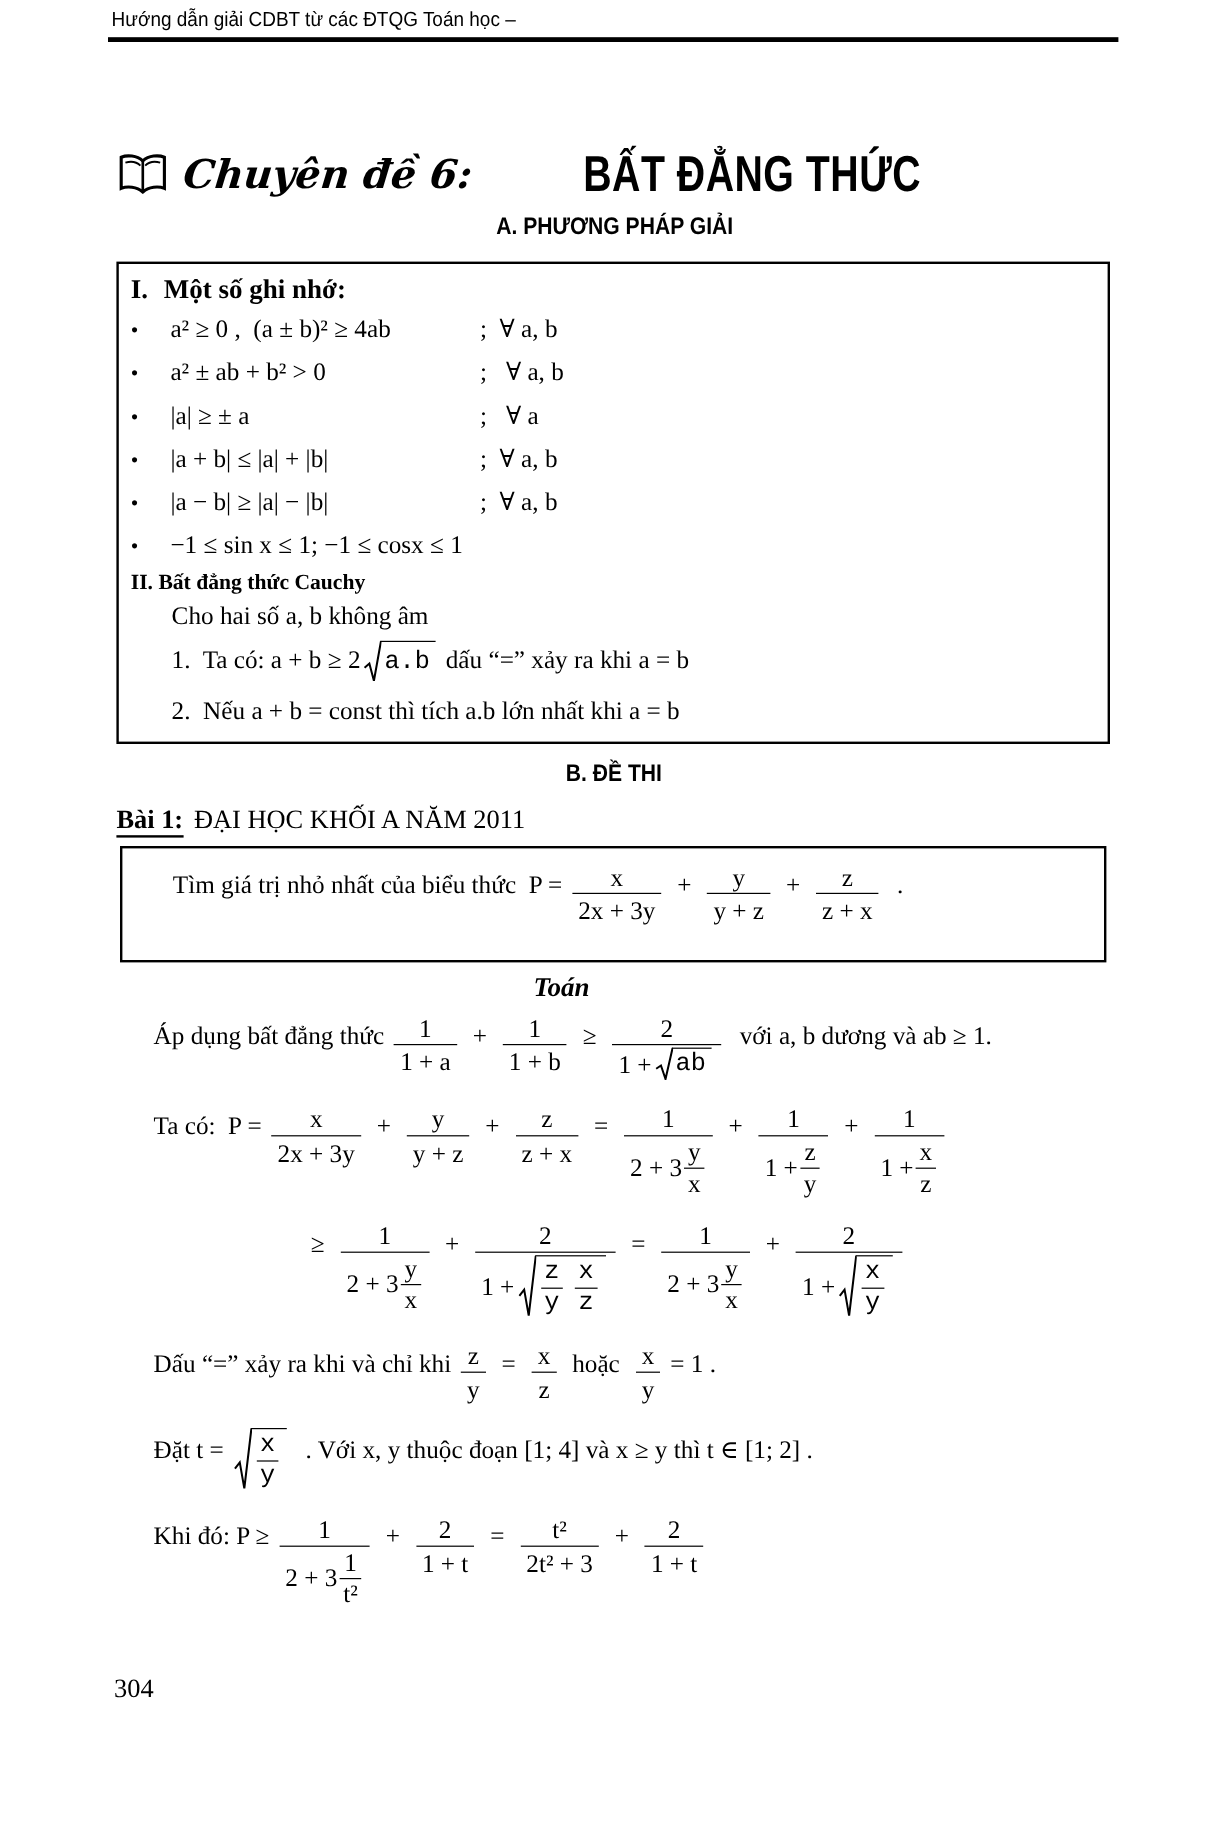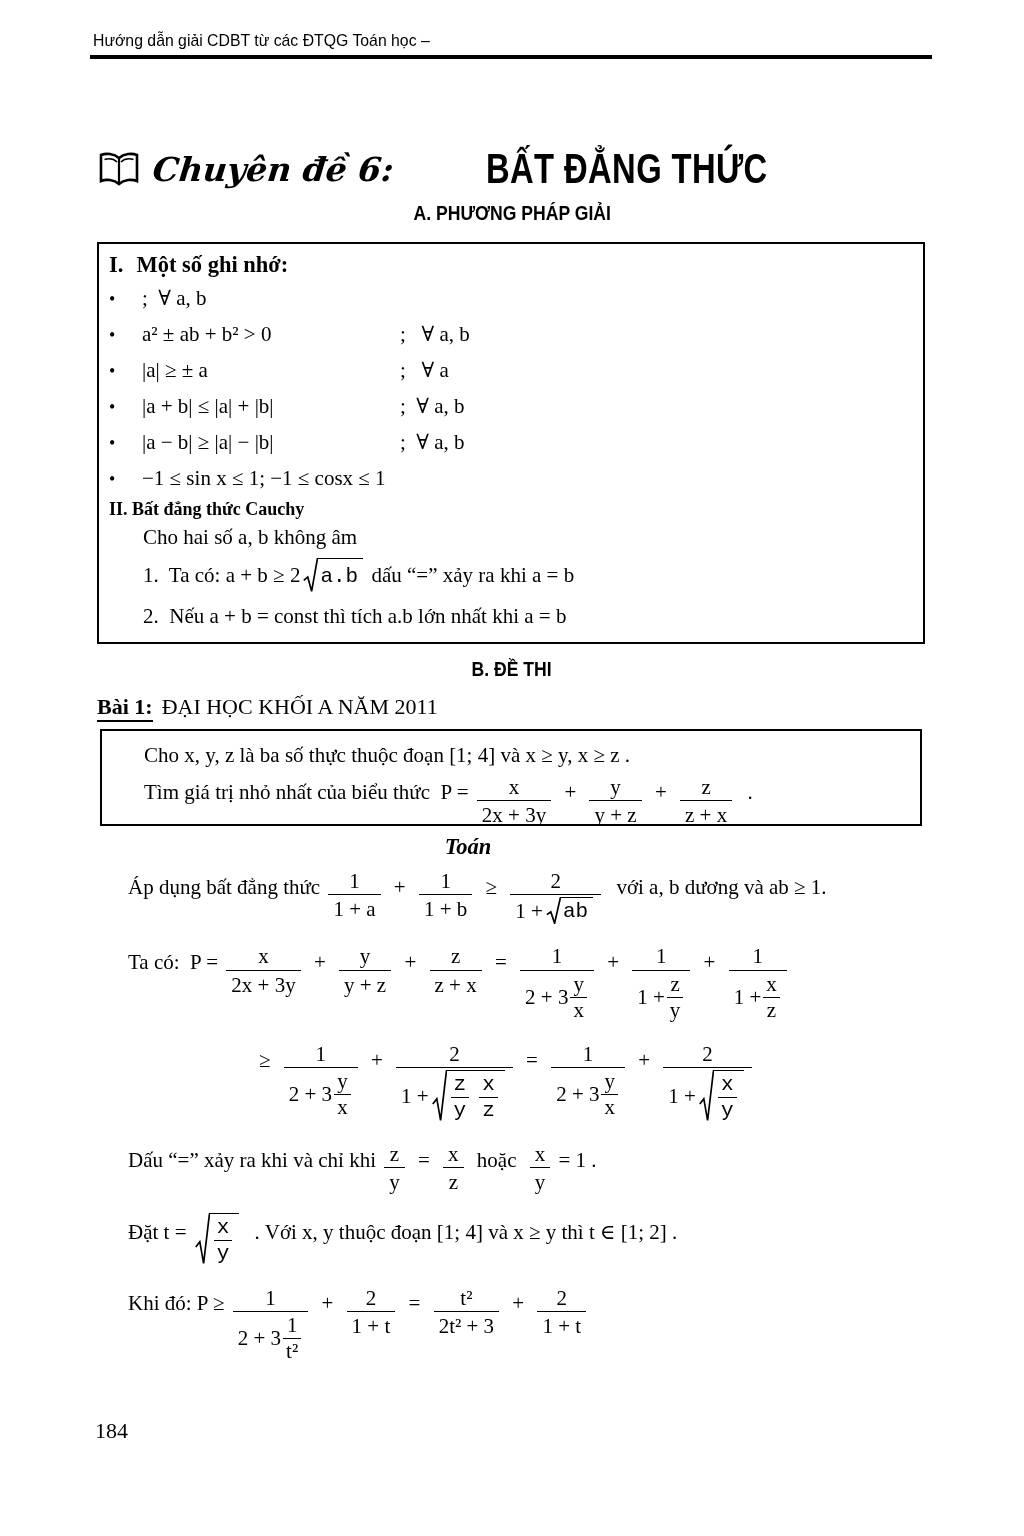--- a/index.html
+++ b/index.html
@@ -1,18 +1,18 @@
 <!DOCTYPE html>
 <html><head>
 <meta charset="utf-8">
 <style>
   html,body{margin:0;padding:0;background:#fff;}
   body{width:1024px;height:1536px;position:relative;color:#000;
        font-family:"Liberation Serif","DejaVu Serif",serif;font-size:21px;overflow:hidden;}
-  .page{position:absolute;inset:0;margin-top:24px;}
+  .page{position:absolute;inset:0;}
 
   
   .running-head{position:absolute;top:7px;left:93px;font-family:"Liberation Sans","DejaVu Sans",sans-serif;
       font-size:17px;transform:scaleX(.93);transform-origin:left;white-space:nowrap;}
   .head-rule{position:absolute;top:31px;left:90px;width:842px;height:3.5px;background:#000;}
 
   
   .chapter-row{position:absolute;top:116px;left:98px;display:flex;align-items:center;height:58px;}
   .book-ico{display:inline-flex;margin-right:13px;}
   .chapter-script{font-family:"DejaVu Serif",serif;font-style:italic;font-weight:bold;font-size:33px;
@@ -97,20 +97,21 @@
     </div>
 
   <div class="notes-box">
     <div class="nb-h">
       <span>I.</span>
       <span>Một số ghi nhớ:</span>
     </div>
 
     <div class="brow">
       <span class="bullet">•</span>
+      <span class="f">a² ≥ 0 ,&nbsp; (a ± b)² ≥ 4ab</span>
       <span class="cond">;&nbsp; ∀ a, b</span>
     </div>
     <div class="brow">
       <span class="bullet">•</span>
       <span class="f">a² ± ab + b² &gt; 0</span>
       <span class="cond">;&nbsp;&nbsp; ∀ a, b</span>
     </div>
     <div class="brow">
       <span class="bullet">•</span>
       <span class="f">|a| ≥ ± a</span>
@@ -149,21 +150,20 @@
 
   <div class="sec-head sec-b">
       <span class="squish">B. ĐỀ THI</span>
     </div>
 
   <div class="bai">
     <span class="bai-label">Bài 1:</span><span>ĐẠI HỌC KHỐI A NĂM 2011</span>
   </div>
 
   <div class="problem-box">
-    <div class="pline">Cho x, y, z là ba số thực thuộc đoạn [1; 4] và x ≥ y, x ≥ z .</div>
     <div class="pline pline2">
       <span>Tìm giá trị nhỏ nhất của biểu thức&nbsp; P =</span>
       <span class="frac">
           <span class="num">x</span>
           <span class="den">2x + 3y</span>
         </span>
       <span class="op">+</span>
       <span class="frac">
           <span class="num">y</span>
           <span class="den">y + z</span>
@@ -381,14 +381,14 @@
           <span class="den">2t² + 3</span>
         </span>
       <span class="op">+</span>
       <span class="frac">
           <span class="num">2</span>
           <span class="den">1 + t</span>
         </span>
     </div>
   </div>
 
-  <div class="pageno">184</div>
+  <div class="pageno">304</div>
 </div>
 
 </body></html>

